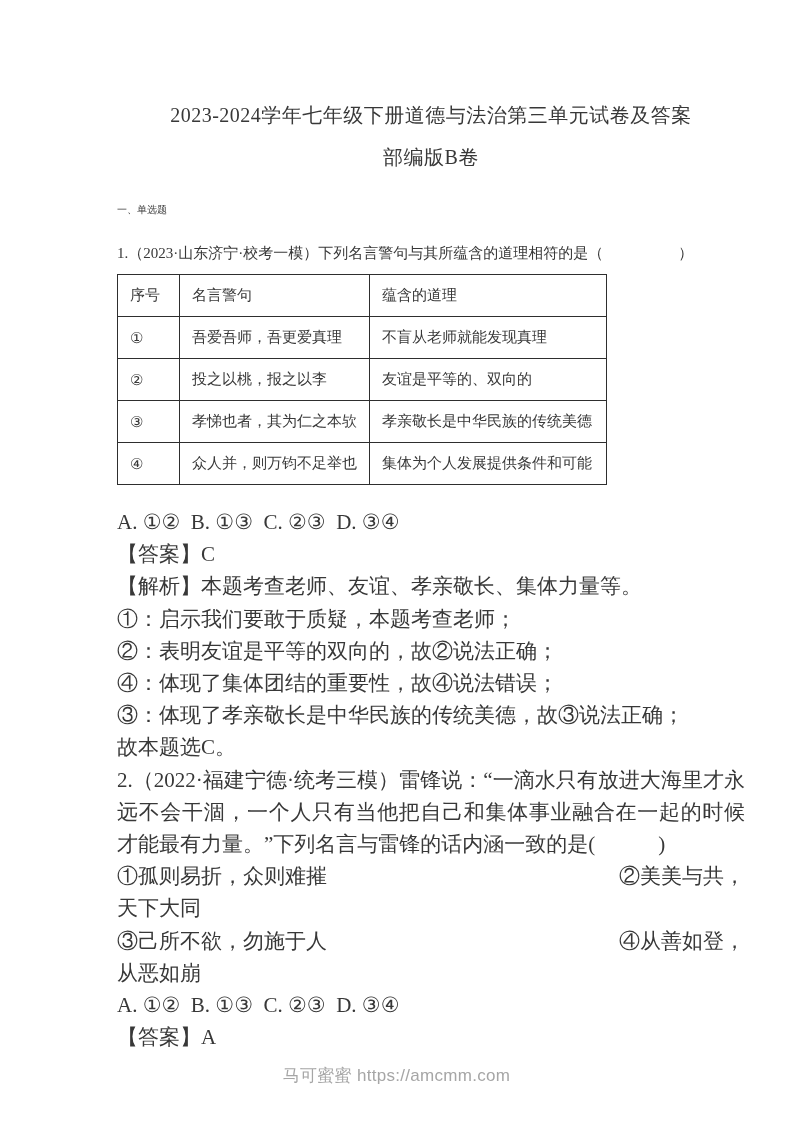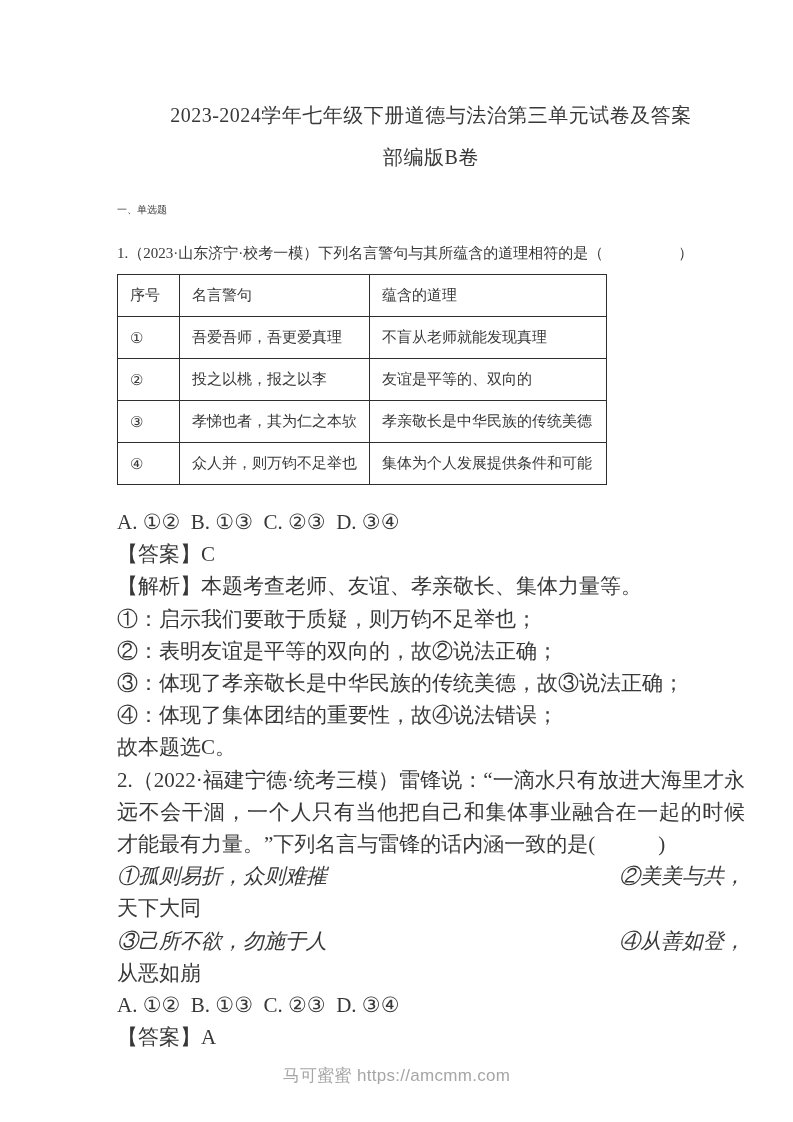--- a/index.html
+++ b/index.html
@@ -61,21 +61,20 @@
   }
   .line {
     line-height: 32.2px;
     white-space: pre-wrap;
     text-align: justify;
   }
   .pair-row {
     display: flex;
     justify-content: space-between;
     line-height: 32.2px;
-    font-style: italic;
   }
   .pair-row .right { padding-right: 0px; }
   .footer {
     position: absolute;
     top: 1064px;
     left: 0;
     width: 100%;
     text-align: center;
     font-family: "Liberation Sans", "DejaVu Sans", sans-serif;
     font-size: 17px;
@@ -130,24 +129,24 @@
           <td>众人并，则万钧不足举也</td>
           <td>集体为个人发展提供条件和可能</td>
         </tr>
       </tbody>
     </table>
 
     <div class="body-lines">
       <p class="line">A. ①②  B. ①③  C. ②③  D. ③④</p>
       <p class="line">【答案】C</p>
       <p class="line">【解析】本题考查老师、友谊、孝亲敬长、集体力量等。</p>
-      <p class="line">①：启示我们要敢于质疑，则万钧不足举也；</p>
+      <p class="line">①：启示我们要敢于质疑，本题考查老师；</p>
       <p class="line">②：表明友谊是平等的双向的，故②说法正确；</p>
+      <p class="line">④：体现了集体团结的重要性，故④说法错误；</p>
       <p class="line">③：体现了孝亲敬长是中华民族的传统美德，故③说法正确；</p>
-      <p class="line">④：体现了集体团结的重要性，故④说法错误；</p>
       <p class="line">故本题选C。</p>
 
       <p class="line">2.（2022·福建宁德·统考三模）雷锋说：“一滴水只有放进大海里才永远不会干涸，一个人只有当他把自己和集体事业融合在一起的时候才能最有力量。”下列名言与雷锋的话内涵一致的是(　　　)</p>
 
       <div class="pair-row">
         <span class="left">①孤则易折，众则难摧</span>
         <span class="right">②美美与共，</span>
       </div>
       <p class="line">天下大同</p>
 

